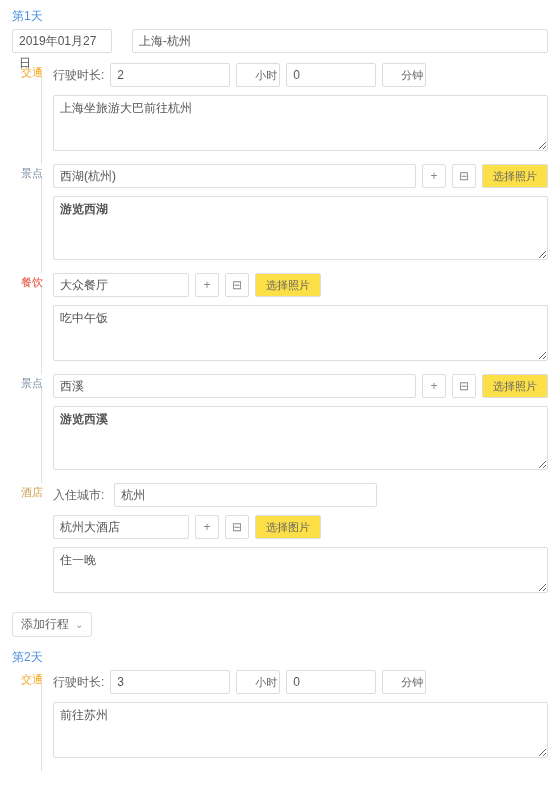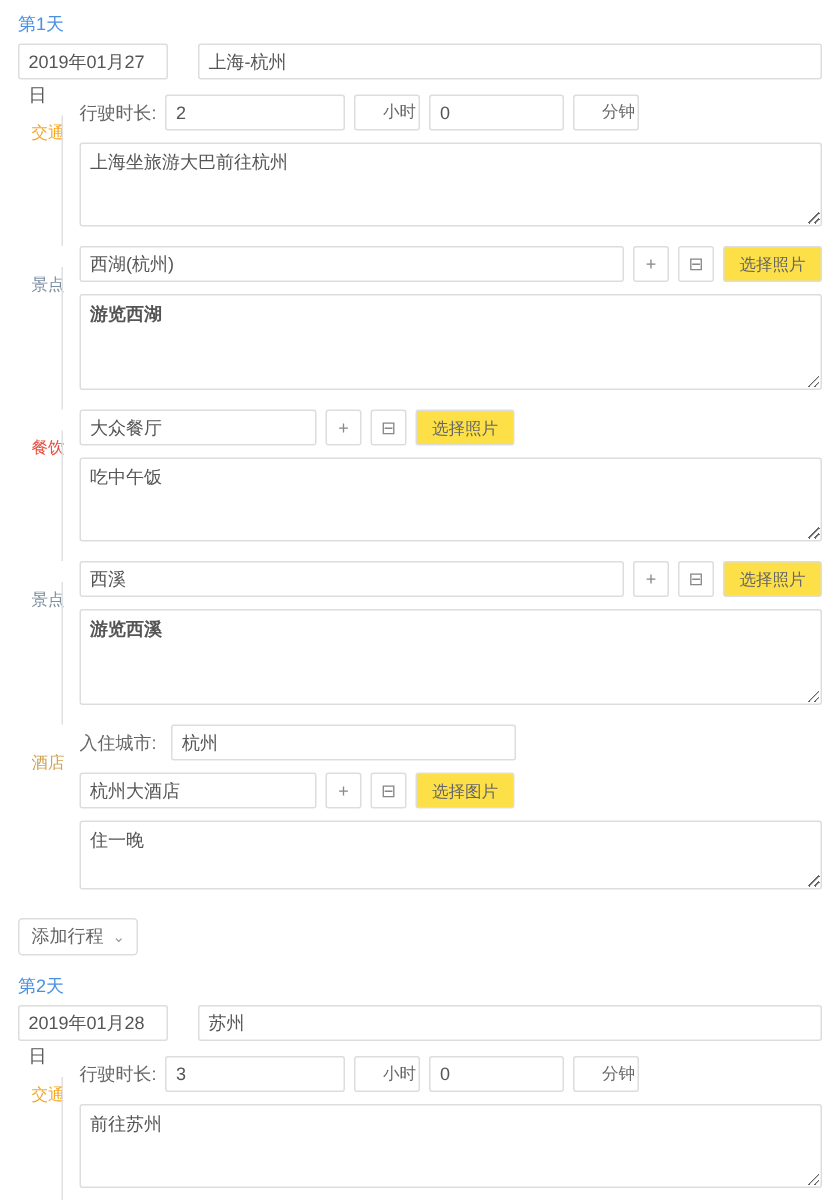--- a/index.html
+++ b/index.html
@@ -6,21 +6,21 @@
 body { font-family: -apple-system, "Microsoft YaHei", sans-serif; font-size: 12px; color: #333; background: #fff; width: 560px; }
 .container { padding: 8px 12px; }
 .day-label { color: #4a90e2; font-size: 12px; margin-bottom: 4px; }
 .day-header { display: flex; gap: 20px; margin-bottom: 10px; }
 .date-box { width: 100px; height: 24px; border: 1px solid #ddd; padding: 0 6px; font-size: 12px; line-height: 22px; border-radius: 2px; color: #555; }
 .title-input { flex: 1; }
 input[type=text], textarea { border: 1px solid #ddd; border-radius: 2px; font-size: 12px; padding: 3px 6px; color: #555; background: #fff; font-family: inherit; }
 input[type=text] { height: 24px; }
 textarea { width: 100%; resize: vertical; line-height: 1.5; }
 .section { position: relative; margin-bottom: 10px; padding-left: 40px; border-left: 1px solid transparent; }
-.section-label { position: absolute; left: 0; top: 18px; width: 30px; font-size: 11px; text-align: right; }
+.section-label { position: absolute; left: 0; top: 2px; width: 30px; font-size: 11px; text-align: right; }
 .lbl-traffic { color: #f5a623; }
 .lbl-spot { color: #7b8da0; }
 .lbl-meal { color: #e74c3c; }
 .lbl-hotel { color: #d0a050; }
 .connector { position: absolute; left: 28px; top: 14px; bottom: -10px; width: 1px; background: #e0e0e0; }
 .row { display: flex; align-items: center; gap: 6px; margin-bottom: 8px; }
 .dur-label { font-size: 12px; color: #666; }
 .dur-input { width: 120px; }
 .unit-box { width: 44px; height: 24px; border: 1px solid #ddd; border-radius: 2px; text-align: center; line-height: 22px; font-size: 11px; color: #666; display: inline-block; padding-left: 16px; }
 .ta-md { height: 56px; }
@@ -31,22 +31,22 @@
 .iconbtn { width: 24px; height: 24px; border: 1px solid #ddd; border-radius: 2px; background: #fff; display: inline-flex; align-items: center; justify-content: center; cursor: pointer; color: #888; font-size: 12px; }
 .photo-btn { height: 24px; padding: 0 10px; border: 1px solid #ddd; border-radius: 2px; background: #fde047; font-size: 11px; color: #666; cursor: pointer; }
 .radio-group { display: flex; gap: 14px; align-items: center; margin-bottom: 8px; }
 .radio-item { display: flex; align-items: center; gap: 4px; font-size: 12px; color: #666; }
 .radio { width: 12px; height: 12px; border: 1px solid #bbb; border-radius: 50%; display: inline-flex; align-items: center; justify-content: center; }
 .radio.checked::after { content: ""; width: 6px; height: 6px; background: #4a90e2; border-radius: 50%; }
 .radio.checked { border-color: #4a90e2; }
 .add-trip { display: inline-flex; align-items: center; gap: 6px; border: 1px solid #ddd; border-radius: 3px; padding: 3px 8px; font-size: 12px; color: #666; cursor: pointer; margin: 6px 0 12px; }
 .chev { font-size: 10px; color: #999; }
 .hotel-city-label { font-size: 12px; color: #666; margin-right: 4px; }
-.city-input { width: 230px; }
-.hotel-input, .rest-input { width: 158px; }
+.city-input { width: 263px; }
+.hotel-input, .rest-input { width: 136px; }
 </style>
 </head>
 <body>
 
 <div class="container">
   
   <div class="day-label">第1天</div>
   <div class="day-header">
     <div class="date-box">2019年01月27日</div>
     <input type="text" class="title-input" value="上海-杭州" style="">
@@ -116,24 +116,20 @@
     <textarea class="ta-sm" style="">住一晚</textarea>
   </div>
 
   <div class="add-trip">
     <span>添加行程</span>
     <span class="chev">⌄</span>
   </div>
 
   
   <div class="day-label">第2天</div>
-  <div class="day-header">
-    <div class="date-box">2019年01月28日</div>
-    <input type="text" class="title-input" value="苏州" style="">
-  </div>
 
   <div class="section">
     <div class="section-label lbl-traffic">交通</div>
     <div class="connector"></div>
     <div class="row">
       <span class="dur-label">行驶时长:</span>
       <input type="text" class="dur-input" value="3" style="">
       <span class="unit-box">小时</span>
       <input type="text" class="dur-input" style="width: 90px;" value="0">
       <span class="unit-box">分钟</span>

